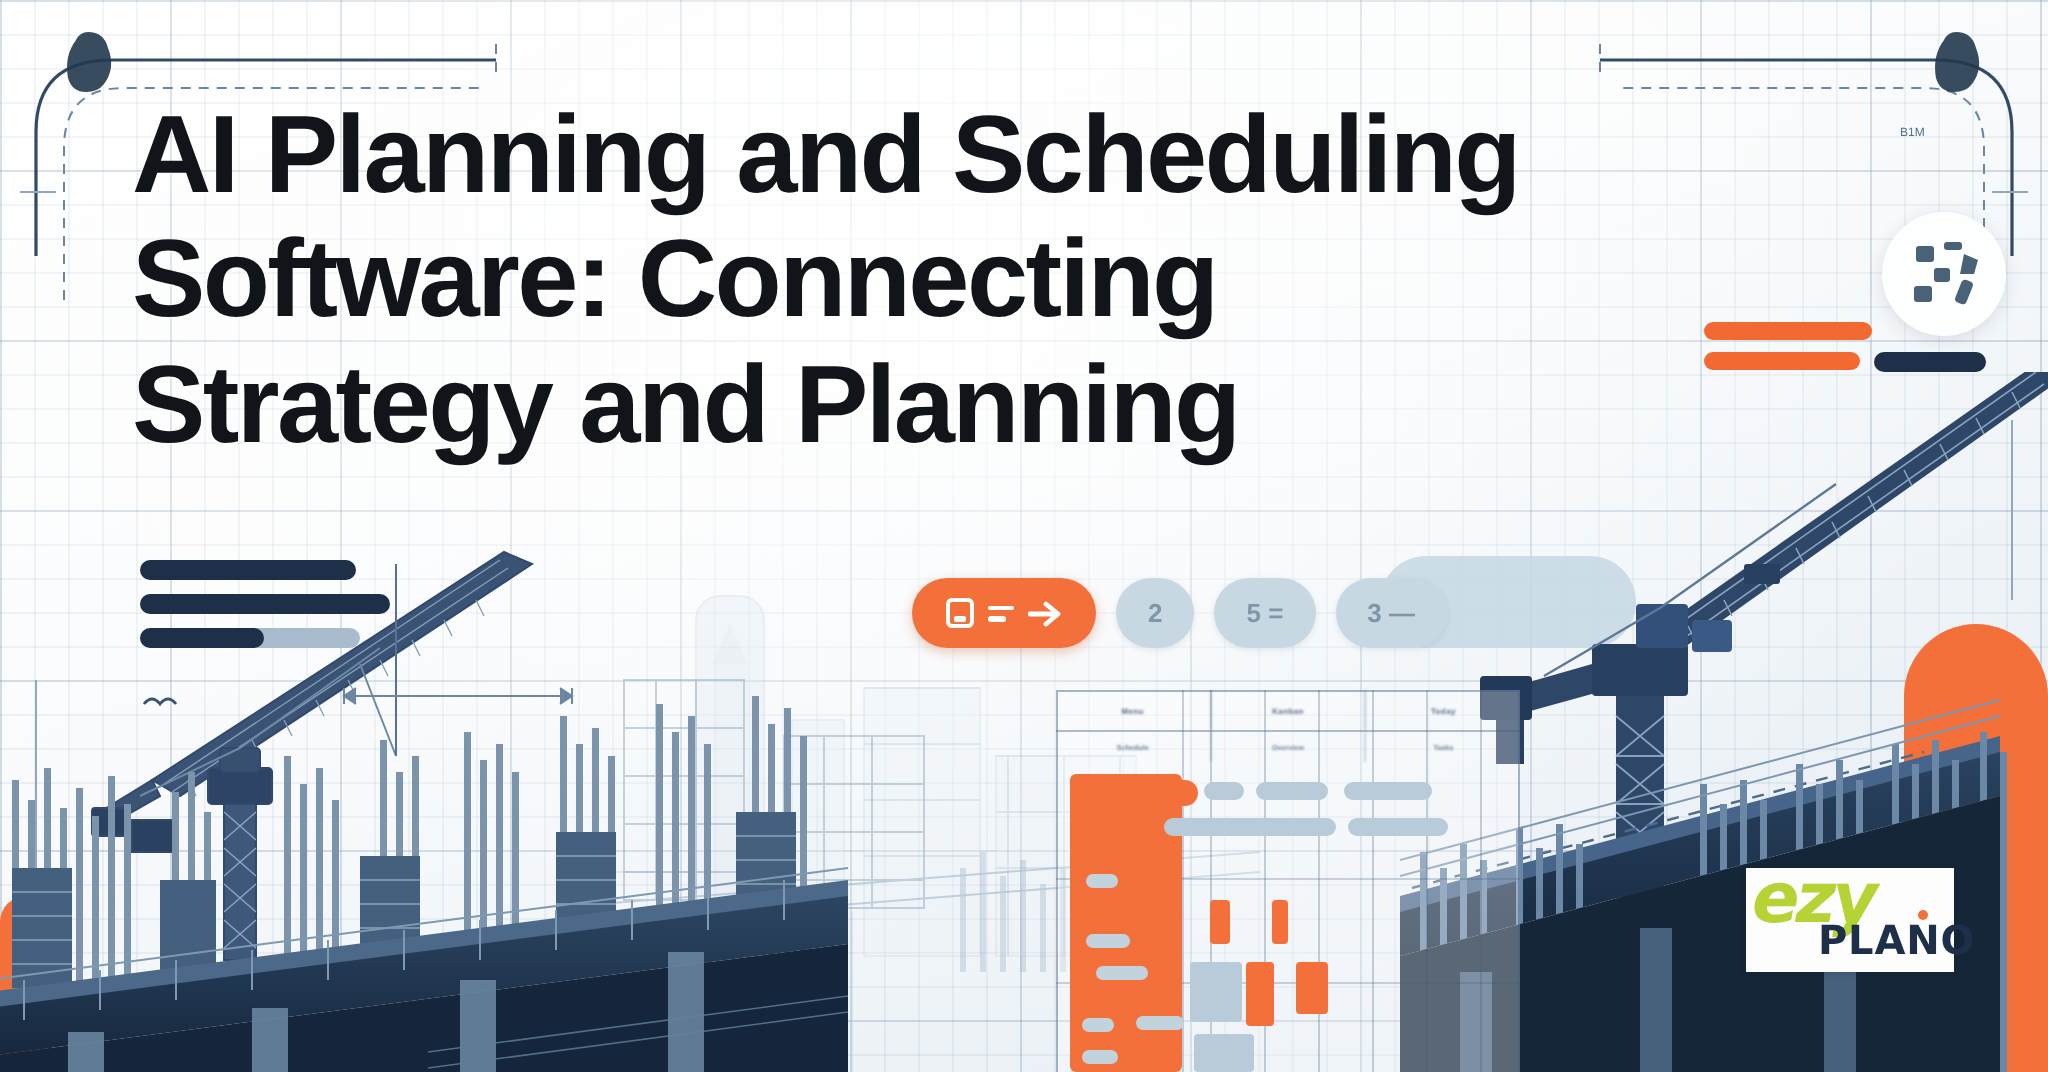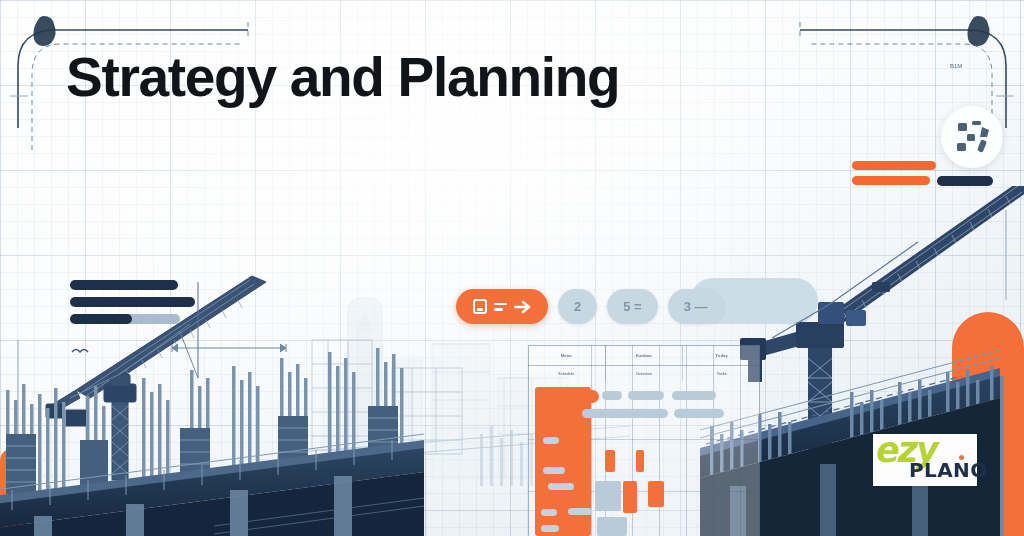--- a/index.html
+++ b/index.html
@@ -287,20 +287,22 @@
       <path d="M1006 210 L1006 300"></path>
     </g>
 
     <path d="M44 16 q8 0 10 8 q4 10 -2 18 q-3 4 -9 4 q-7 0 -9 -7 q-2 -11 4 -19 q2 -4 6 -4 z" fill="#22384f" opacity="0.9"></path>
     <path d="M978 16 q8 0 10 8 q4 10 -2 18 q-3 4 -9 4 q-7 0 -9 -7 q-2 -11 4 -19 q2 -4 6 -4 z" fill="#22384f" opacity="0.9"></path>
     <text x="952" y="68" font-size="6" fill="#4a6party"></text>
     <text x="950" y="68" font-size="6" fill="#54708b" font-family="Liberation Sans, sans-serif">B1M</text>
   </svg>
 
   <h1 class="title">
+    <span class="l">AI Planning and Scheduling</span>
+    <span class="l">Software: Connecting</span>
     <span class="l">Strategy and Planning</span>
   </h1>
 
   <div class="bar bar-navy" id="lb1"></div>
   <div class="bar bar-navy" id="lb2"></div>
   <div class="bar bar-navy" id="lb3"></div>
   <div class="bar bar-grey" id="lb3b" style="z-index:23;"></div>
 
   <div class="bar bar-orange" id="rb1"></div>
   <div class="bar bar-orange" id="rb2"></div>

